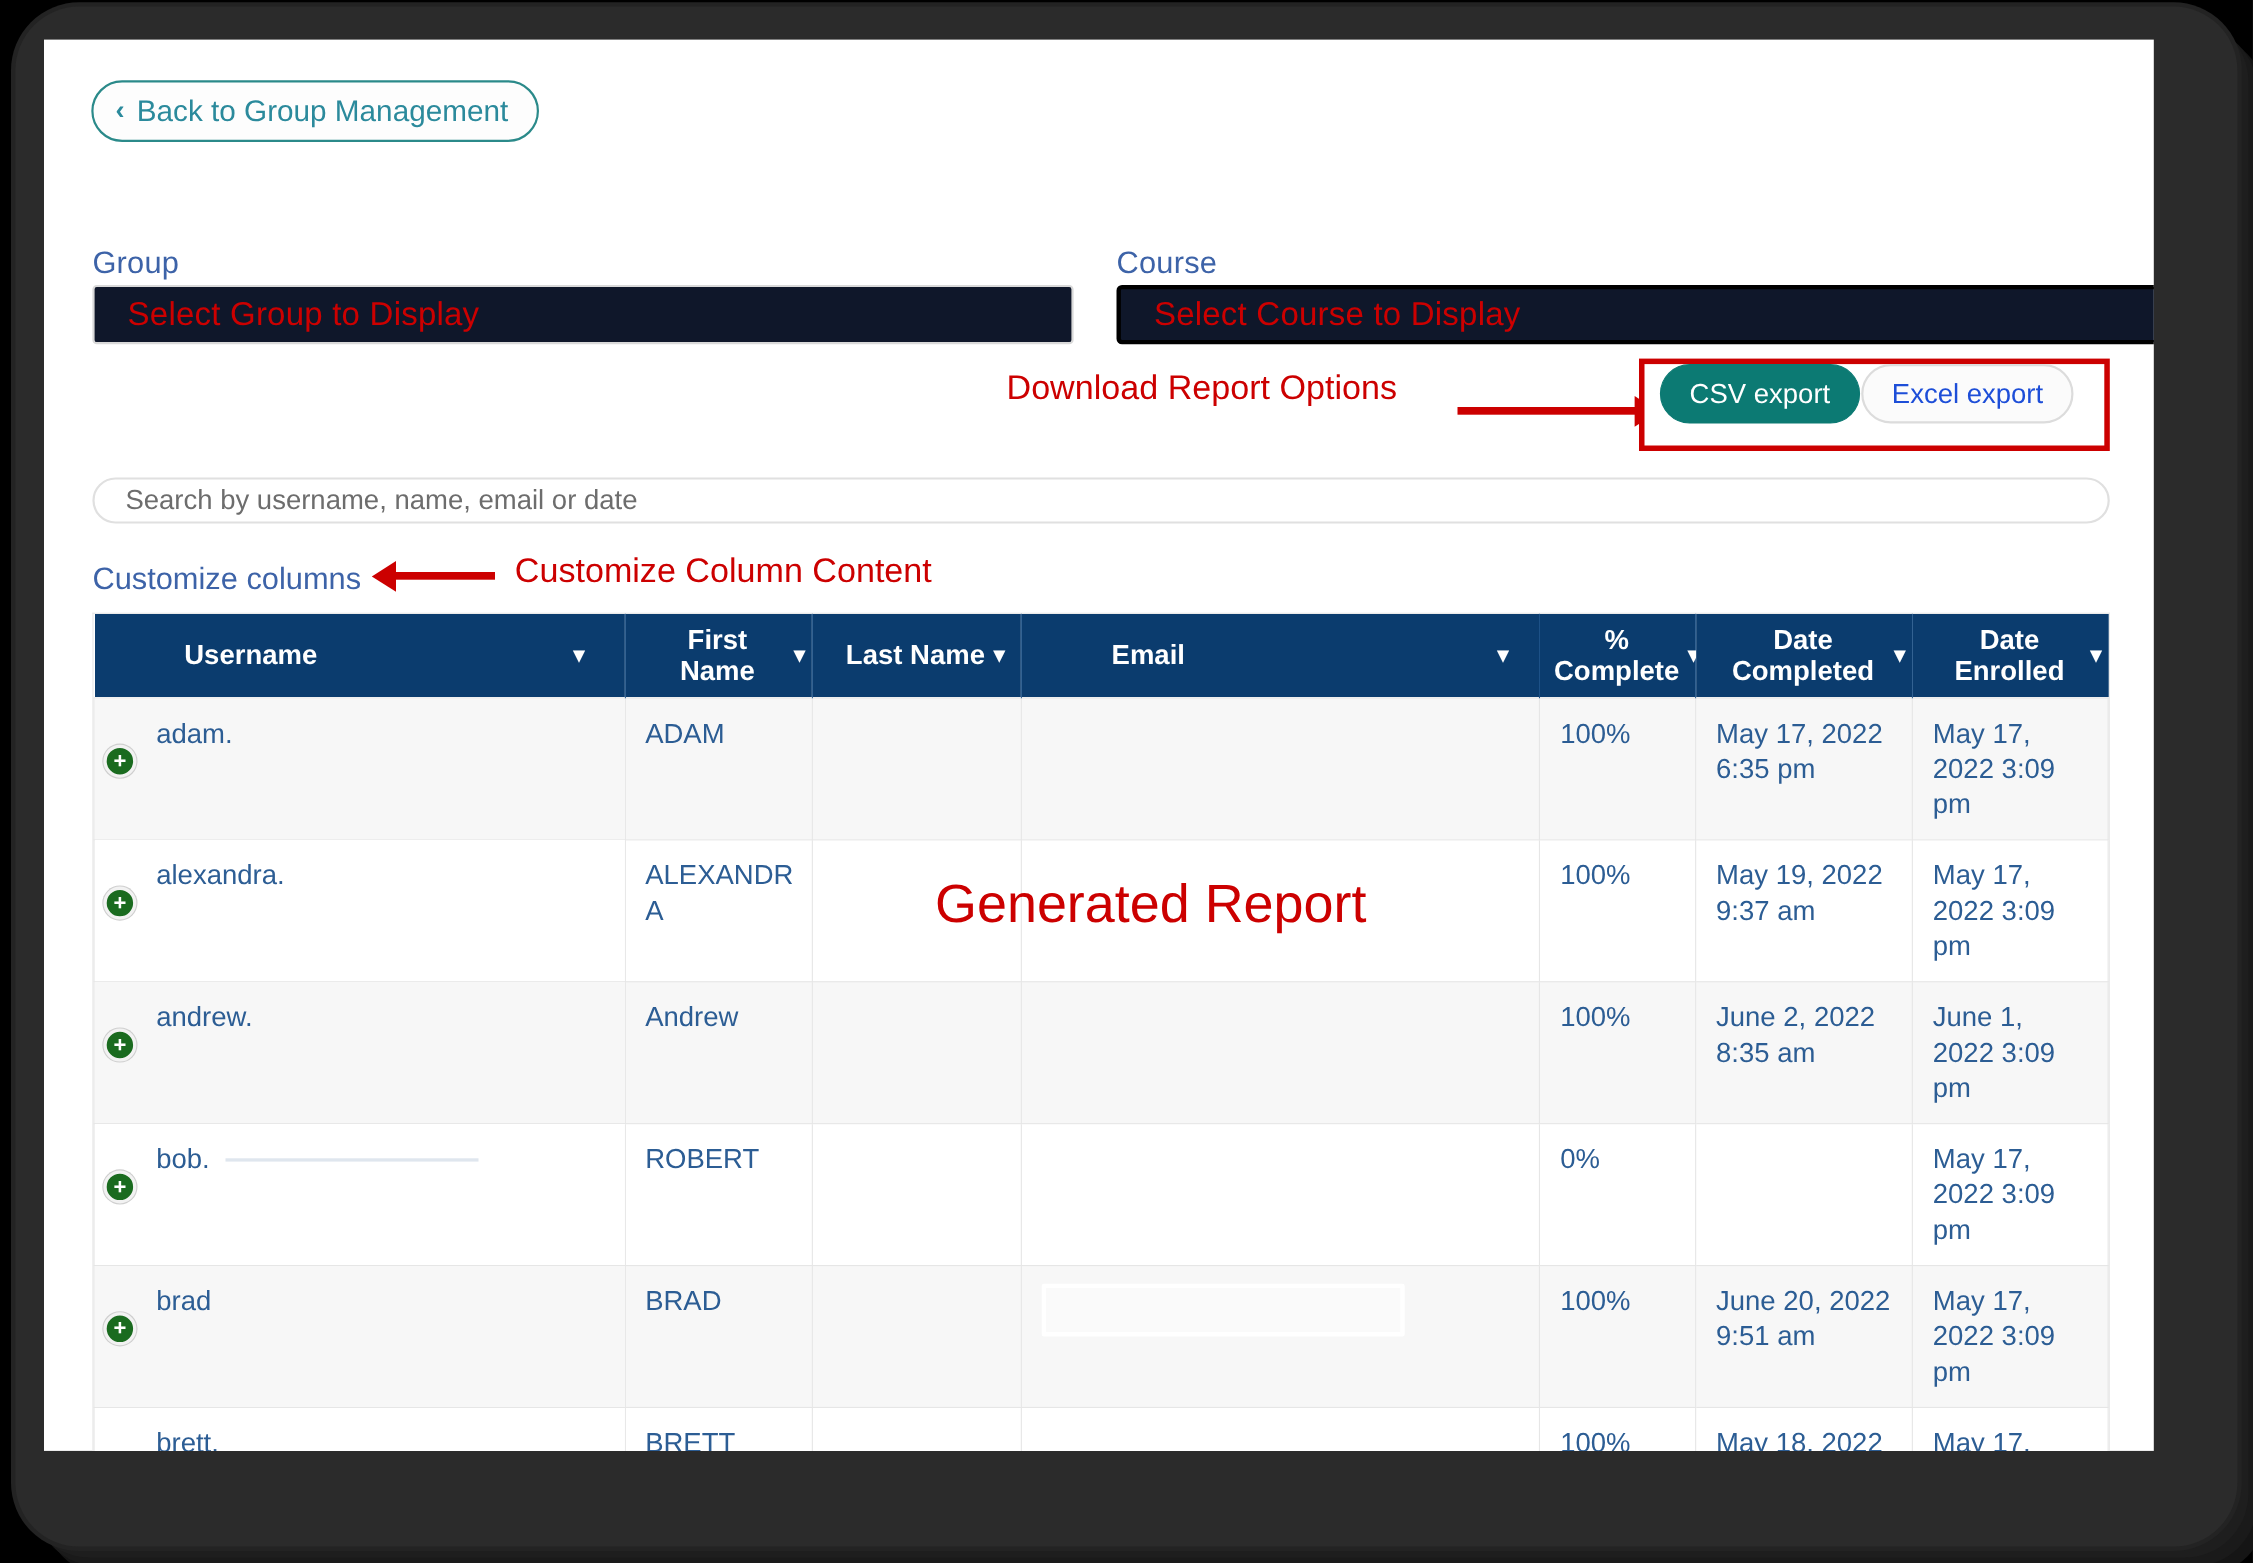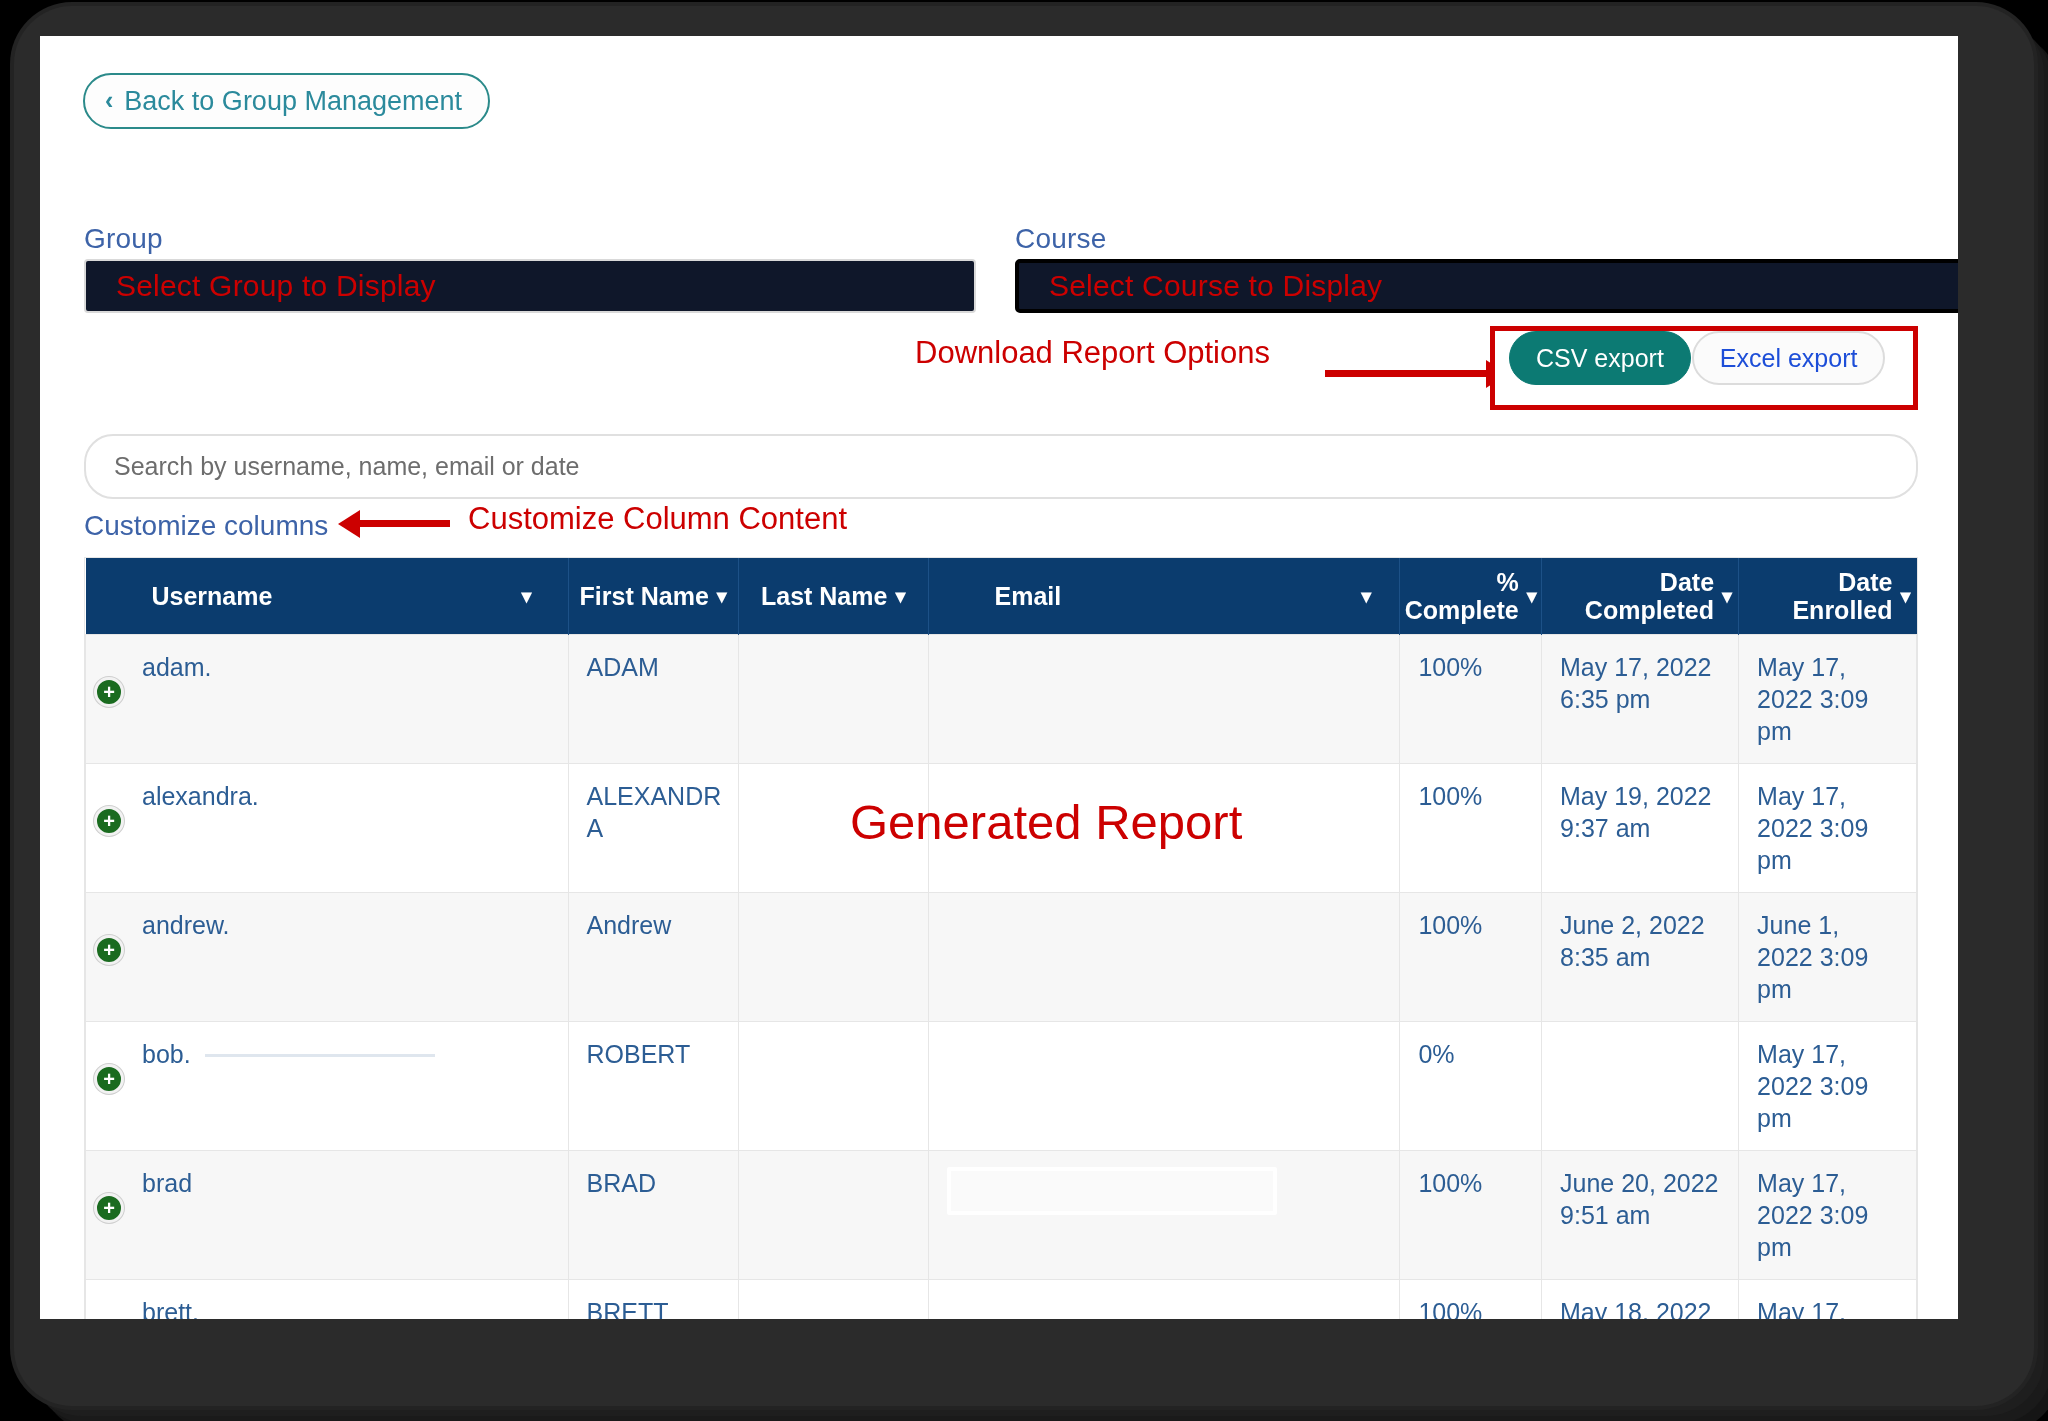--- a/index.html
+++ b/index.html
@@ -142,21 +142,21 @@
   #excel-export-btn {
     background: #fbfbfb;
     color: #1d4ed8;
     border: 2px solid #dcdcdc;
   }
 
   
   #search-input {
     position: absolute;
     left: 44px; top: 398px;
-    width: 1834px; height: 65px;
+    width: 1834px; height: 42px;
     border: 2px solid #e0e0e0;
     border-radius: 29px;
     background: #ffffff;
     font-size: 25px;
     color: #1a1a1a;
     padding: 0 28px;
     font-family: "Liberation Sans", sans-serif;
     outline: none;
   }
   #search-input::placeholder { color: #6d6d6d; }
@@ -227,21 +227,21 @@
     padding: 0 6px;
     vertical-align: middle;
     border-right: 1px solid #1d5187;
     position: relative;
   }
   #report-table thead th:last-child { border-right: none; }
   .th-inner {
     display: flex; align-items: center; justify-content: center;
     gap: 8px; line-height: 1.12;
   }
-  .th-label { text-align: right; }
+  .th-label { text-align: center; margin-left: 16px; }
   .sort-caret {
     font-size: 20px;
     line-height: 1;
     color: #ffffff;
     flex: 0 0 auto;
     cursor: pointer;
   }
   
   .th-username .th-inner { justify-content: space-between; padding: 0 30px 0 60px; }
   .th-email .th-inner    { justify-content: space-between; padding: 0 22px 0 60px; }

